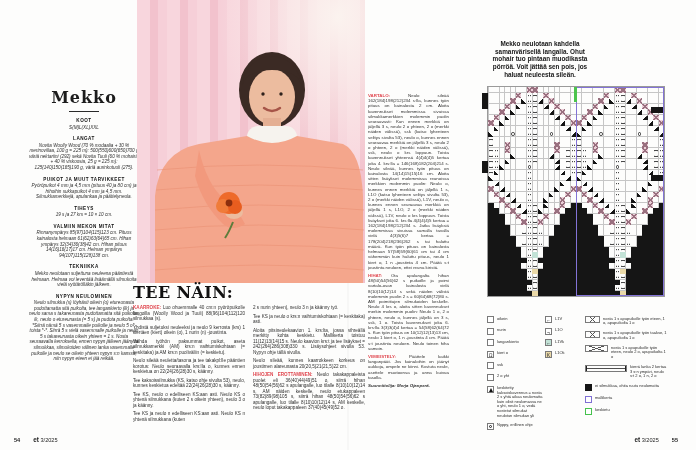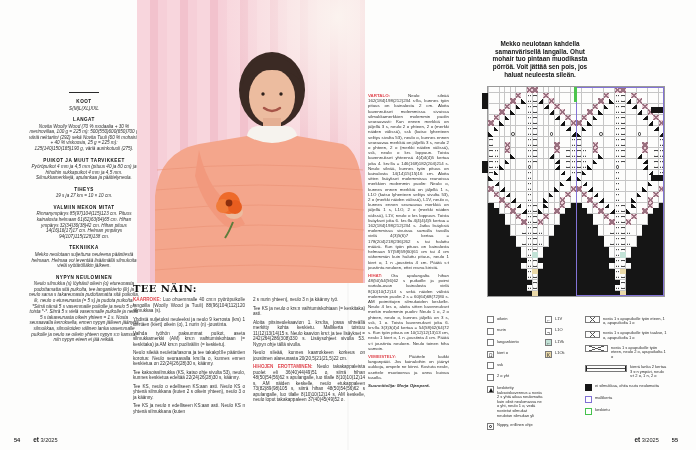--- a/index.html
+++ b/index.html
@@ -14,21 +14,21 @@
   .sb-h{font-size:4.6px;font-weight:700;letter-spacing:.5px;margin:6px 0 1.5px;color:#111;}
   .sb-b{font-size:4.6px;line-height:5.6px;font-style:italic;color:#2e2e2e;}
   
   .photo{position:absolute;left:137px;top:0;width:228px;height:283px;overflow:hidden;
     background:
       radial-gradient(ellipse at 88% 6%,#fbf3ef 0%,rgba(251,243,239,0) 42%),
       repeating-linear-gradient(90deg,#f8d6dd 0 13px,#f2c2cd 13px 21px,#f6cfd8 21px 30px);}
   .photo svg{position:absolute;left:0;top:0;}
   
   .teenain{position:absolute;left:133px;top:283px;width:232px;}
-  .tn-head{font-family:"DejaVu Serif",serif;font-weight:700;font-size:10px;letter-spacing:.4px;color:#111;}
+  .tn-head{font-family:"DejaVu Serif",serif;font-weight:700;font-size:16px;letter-spacing:.4px;color:#111;}
   .tn-cols{display:flex;gap:8px;margin-top:3px;}
   .tn-col{width:112px;}
   .para{margin:0 0 3px;font-size:4.6px;line-height:5.5px;text-align:justify;color:#303030;}
   .lbl{color:#e0474f;font-weight:700;}
   .para.em{font-style:italic;font-weight:700;}
   
   .rcol{position:absolute;left:368px;top:93px;width:81px;height:342px;overflow:hidden;}
   .rcol .para{font-size:4.4px;line-height:5.2px;}
   .intro{position:absolute;left:484px;top:40px;width:112px;text-align:center;
          font-size:6.4px;line-height:7.7px;font-weight:700;color:#161616;}
@@ -85,20 +85,21 @@
   .foot-r{right:18px;}
   .pgnum{font-weight:700;}
   .issue b{font-weight:800;font-size:6.4px;}
 </style>
 </head>
 <body>
 
 <div class="gutter"></div>
 
 <div class="sidebar">
+  <div class="sb-title">Mekko</div>
   <div class="sb-rule"></div>
   <div id="sb-sections">
       <div class="sb-h">KOOT</div>
       <div class="sb-b">S(M)L(XL)XXL</div>
       <div class="sb-h">LANGAT</div>
       <div class="sb-b">Novita Woolly Wood (70 % modaalia + 30 % merinovillaa, 100 g = 225 m): 500(550)600(650)700 g väriä nektariini (292) sekä Novita Tuuli (60 % mohairia + 40 % viskoosia, 25 g = 225 m): 125(140)150(165)190 g, väriä aurinkotuuli (275).</div>
       <div class="sb-h">PUIKOT JA MUUT TARVIKKEET</div>
       <div class="sb-b">Pyöröpuikot 4 mm ja 4,5 mm (pituus 40 ja 80 cm) ja hihoihin sukkapuikot 4 mm ja 4,5 mm. Silmukkamerkkejä, apulankaa ja päättelyneula.</div>
       <div class="sb-h">TIHEYS</div>
       <div class="sb-b">19 s ja 27 krs = 10 × 10 cm.</div>

